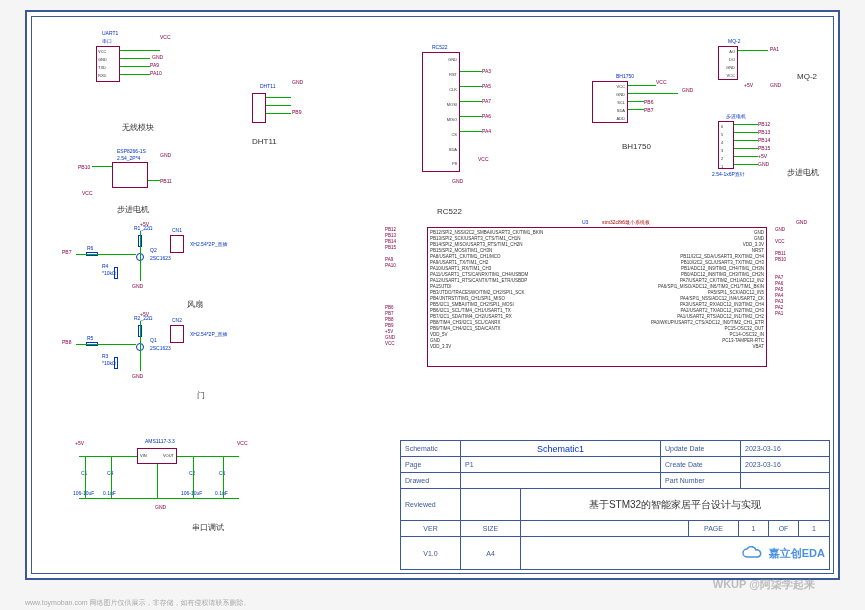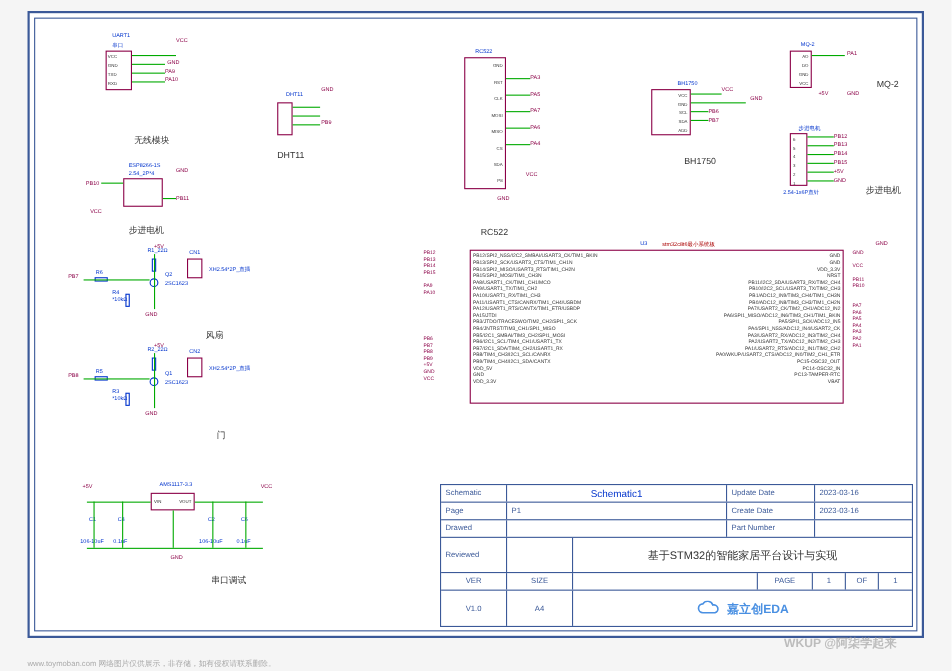--- a/index.html
+++ b/index.html
@@ -360,21 +360,21 @@
     <div class="tb-cell" style="width:60px;justify-content:center">SIZE</div>
     <div class="tb-cell" style="flex:1"></div>
     <div class="tb-cell" style="width:50px;justify-content:center">PAGE</div>
     <div class="tb-cell" style="width:30px;justify-content:center">1</div>
     <div class="tb-cell" style="width:30px;justify-content:center">OF</div>
     <div class="tb-cell" style="width:30px;justify-content:center;border-right:none">1</div>
   </div>
   <div class="tb-row" style="height:32px;border-bottom:none">
     <div class="tb-cell" style="width:60px;justify-content:center">V1.0</div>
     <div class="tb-cell" style="width:60px;justify-content:center">A4</div>
-    <div class="tb-cell logo" style="flex:1;border-right:none;justify-content:center">
+    <div class="tb-cell logo" style="flex:1;border-right:none;justify-content:flex-end">
       <svg class="cloud" viewBox="0 0 24 14">
             <path d="M6 11a4 4 0 010-8 5 5 0 019 1 3.5 3.5 0 012 7H6z" fill="none" stroke="#4a90e2" stroke-width="1.5"></path>
           </svg>
       <span style="color:#4a90e2;font-size:11px;font-weight:bold">嘉立创EDA</span>
     </div>
   </div>
 </div>
 
 </div>
 

